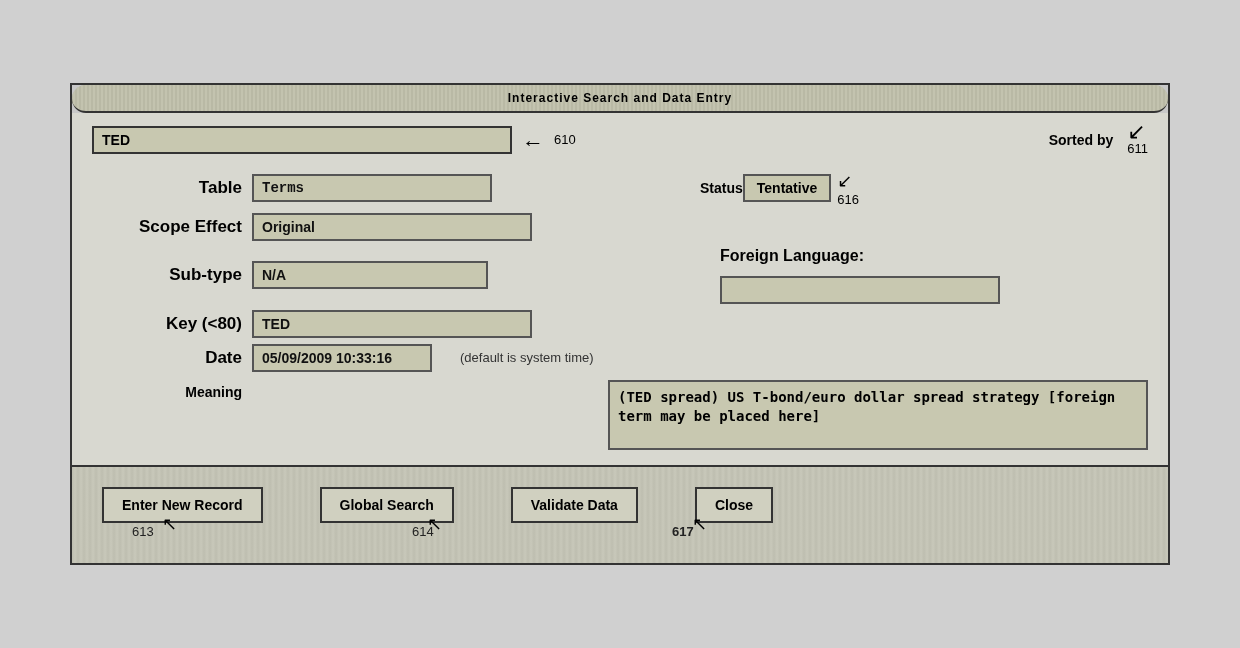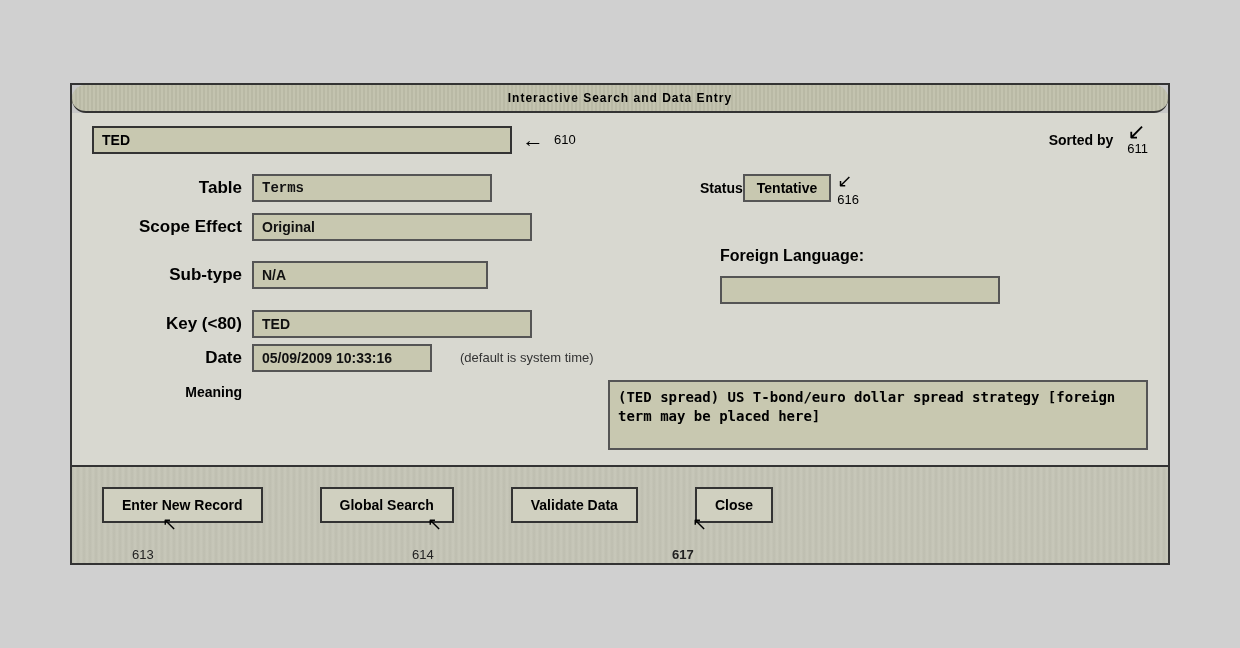--- a/index.html
+++ b/index.html
@@ -208,21 +208,21 @@
       padding: 8px 18px;
       font-size: 14px;
       font-weight: bold;
       cursor: pointer;
       white-space: nowrap;
     }
     .label-num {
       font-size: 13px;
       color: #222;
       position: absolute;
-      bottom: 1px;
+      bottom: 24px;
     }
     .label-613 { left: 60px; }
     .label-614 { left: 340px; }
     .label-617 { left: 600px; font-weight: bold; }
     .btn-group {
       display: flex;
       gap: 57px;
       align-items: center;
     }
     .arrow-down-curved {

